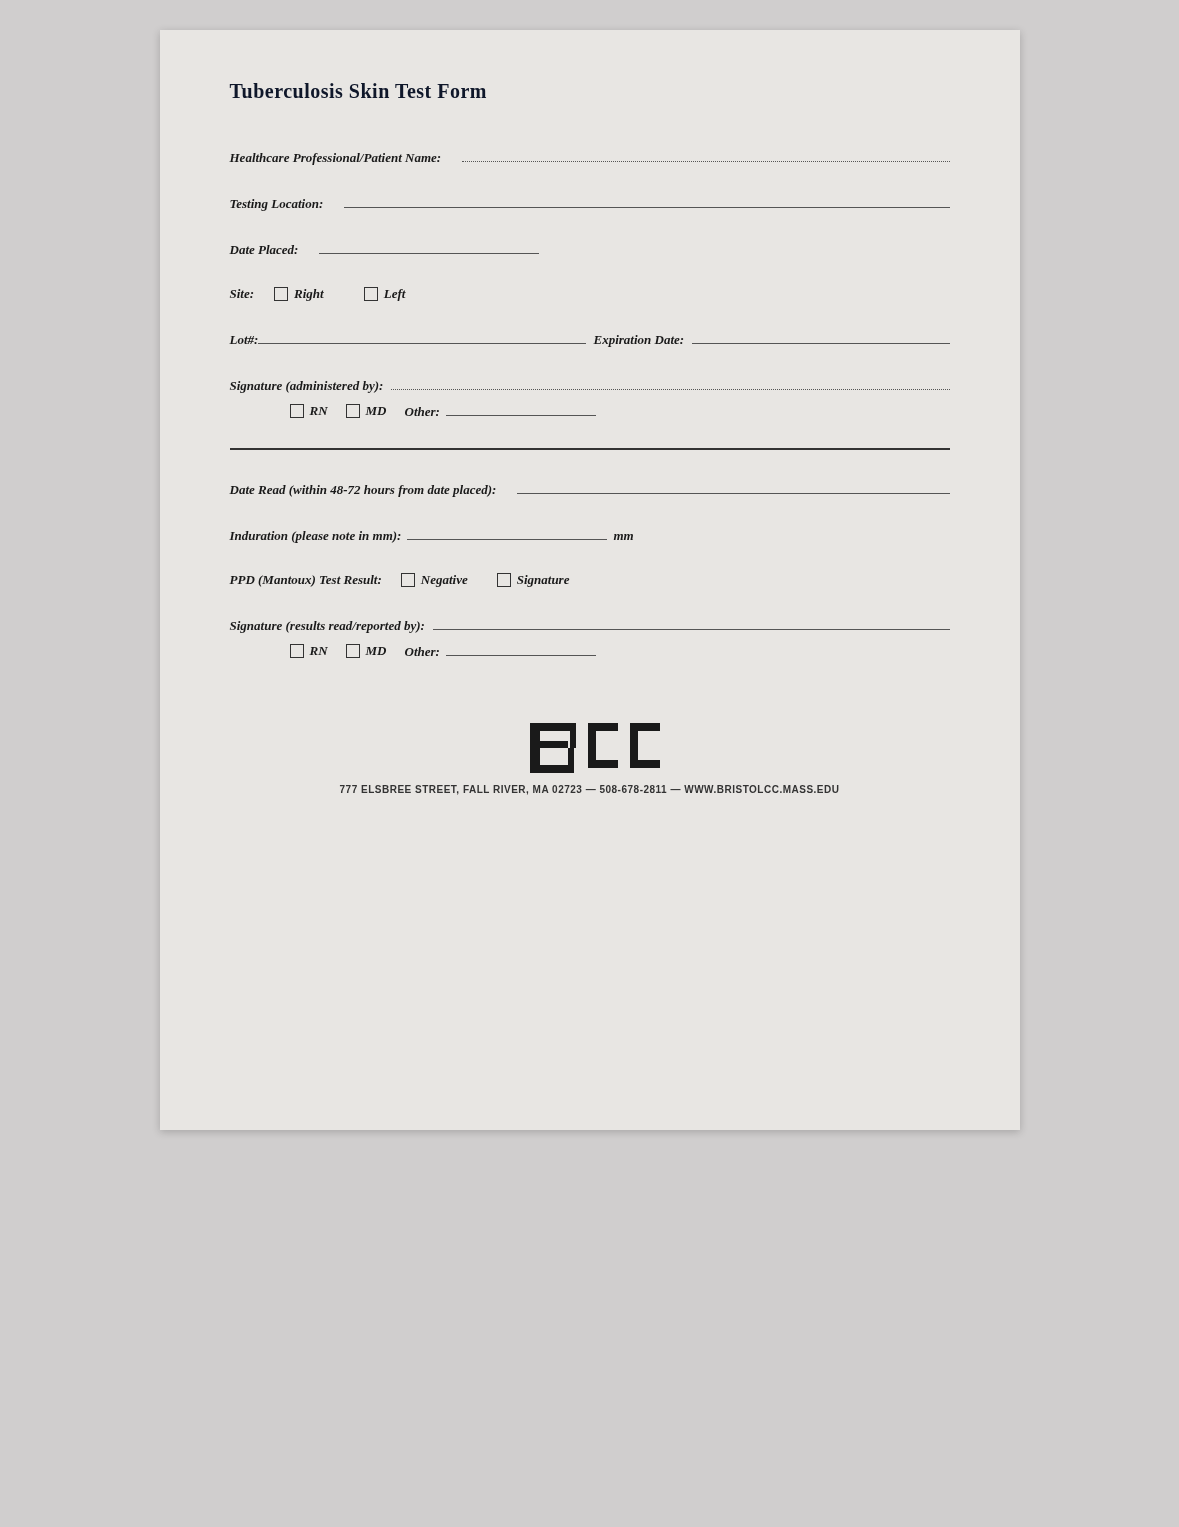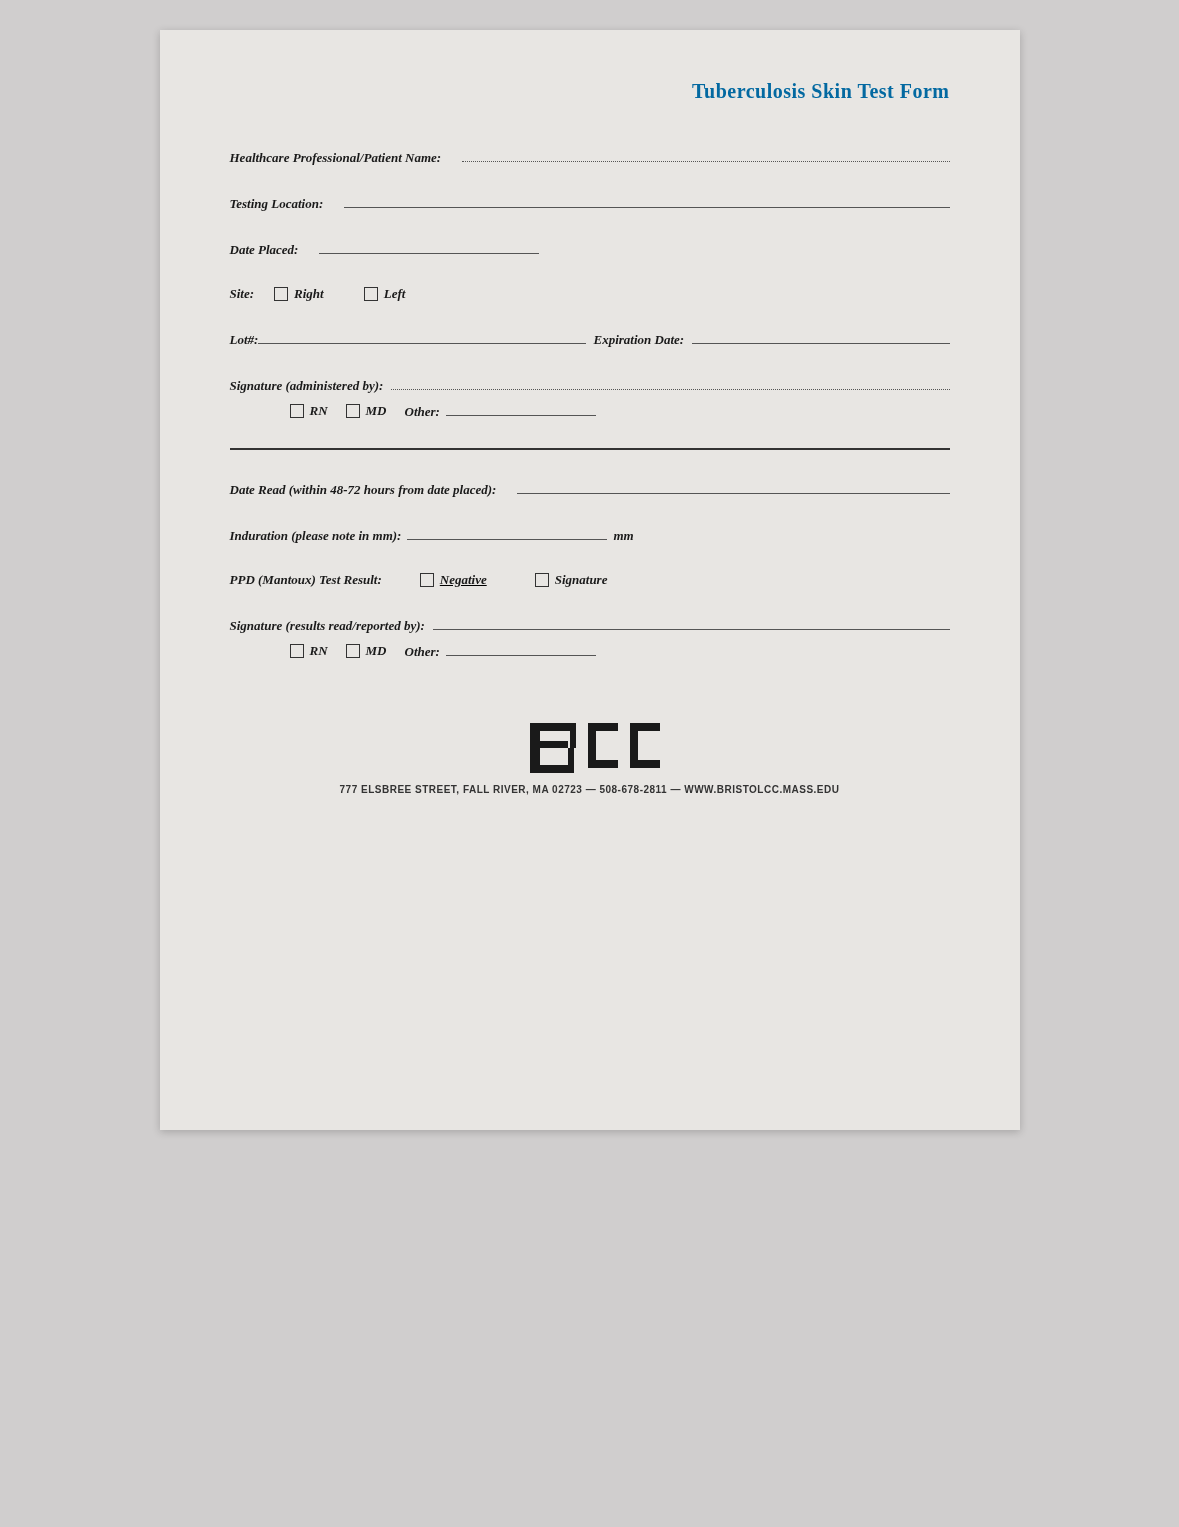--- a/index.html
+++ b/index.html
@@ -21,26 +21,26 @@
       background-color: #e8e6e3;
       width: 860px;
       min-height: 1100px;
       margin: 30px auto;
       padding: 50px 70px 50px 70px;
       position: relative;
       box-shadow: 0 2px 8px rgba(0,0,0,0.2);
     }
 
     .page-title {
-      text-align: right;
+      text-align: left;
       font-size: 20px;
       font-weight: bold;
       margin-bottom: 45px;
       letter-spacing: 0.5px;
-      color: #0369a1;
+      color: #0f172a;
     }
 
     .form-group {
       margin-bottom: 28px;
     }
 
     .form-row {
       display: flex;
       align-items: baseline;
       gap: 21px;
@@ -162,21 +162,21 @@
 
     .induration-line {
       border: none;
       border-bottom: 1px solid #555;
       width: 200px;
       height: 14px;
     }
 
     .ppd-row {
       display: flex;
-      gap: 28px;
+      gap: 9px;
       flex-wrap: wrap;
     }
 
     .logo-section {
       text-align: center;
       margin-top: 50px;
     }
 
     .logo-container {
       display: flex;
@@ -315,21 +315,21 @@
     <div class="induration-row">
       <span class="field-label">Induration (please note in mm):</span>
       <div class="induration-line"></div>
       <span class="mm-text">mm</span>
     </div>
   </div>
 
   <div class="form-group">
     <div class="ppd-row">
       <span class="field-label">PPD (Mantoux) Test Result:</span>
-      <div class="checkbox-item" style="margin-left: 10px; text-decoration: underline;">
+      <div class="checkbox-item" style="margin-left: 10px;">
         <div class="checkbox-box"></div>
         <span class="checkbox-label">Negative</span>
       </div>
       <div class="checkbox-item" style="margin-left: 20px;">
         <div class="checkbox-box"></div>
         <span class="checkbox-label">Signature</span>
       </div>
     </div>
   </div>
 

